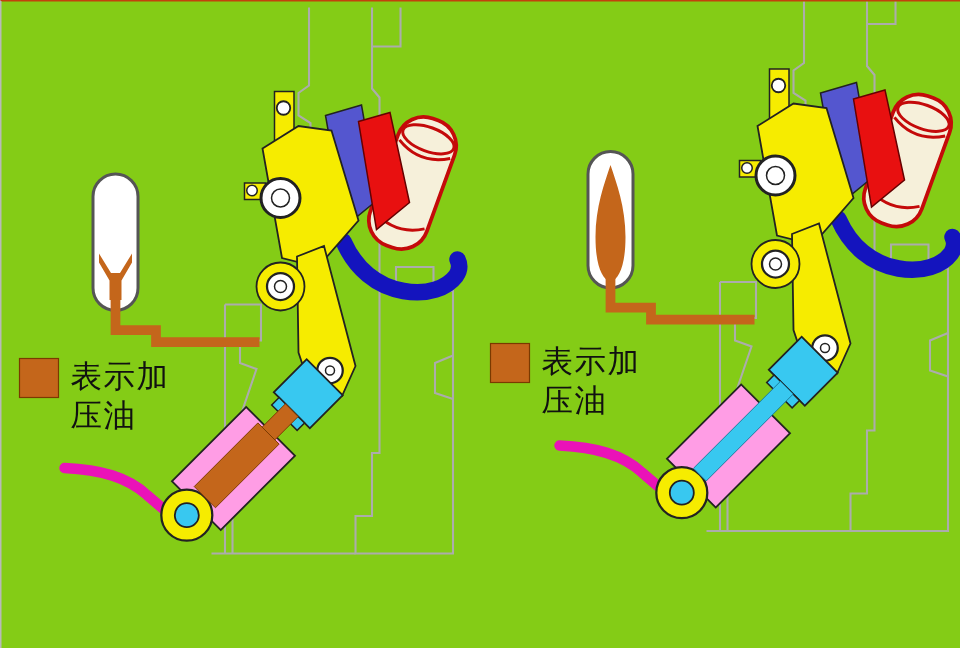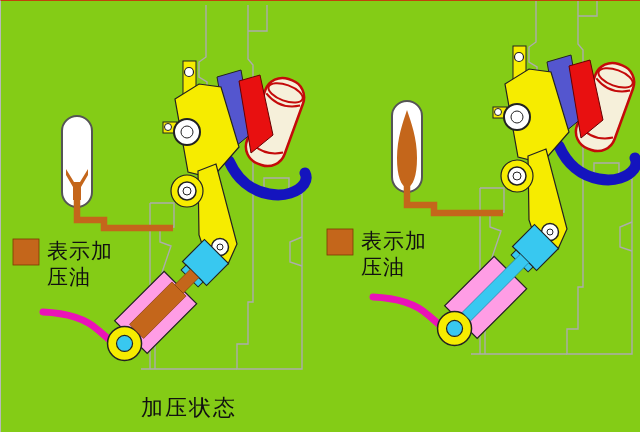--- a/index.html
+++ b/index.html
@@ -115,15 +115,14 @@
   <div class="legend" style="left:325px;top:227px;">
     <svg class="swatch" width="28" height="28">
       <rect x="1" y="1" width="26" height="26" stroke="#7A3A00" stroke-width="0.8" fill="#C4661B"></rect>
     </svg>
     <div class="label">
       <span>表示加</span>
       <span>压油</span>
     </div>
   </div>
 
-  <div class="caption" style="left:140px;top:392px;">加压状态</div>
 
 </div>
 
 </body></html>

